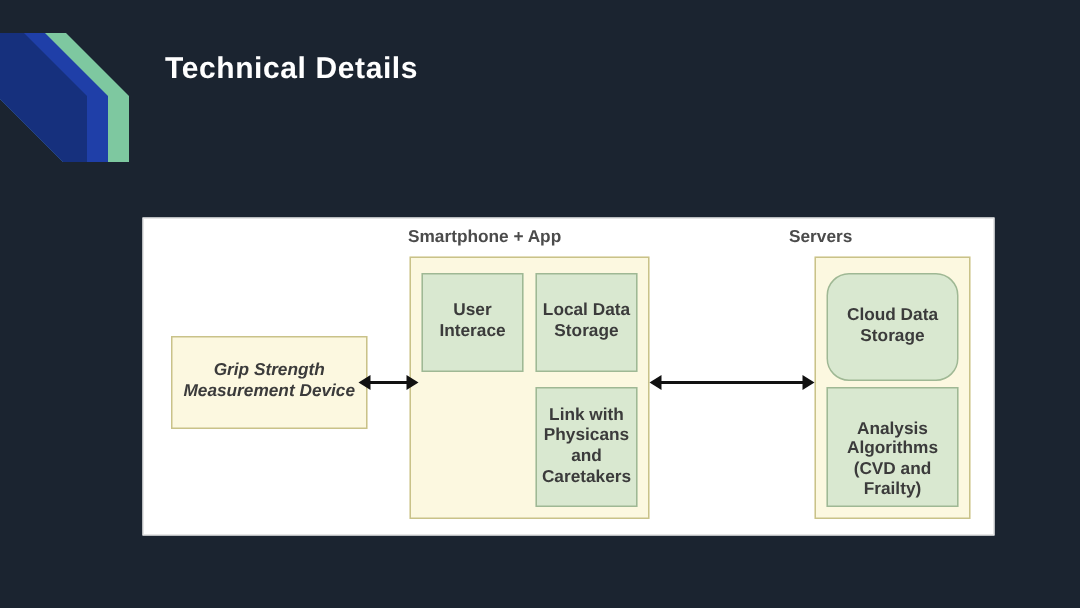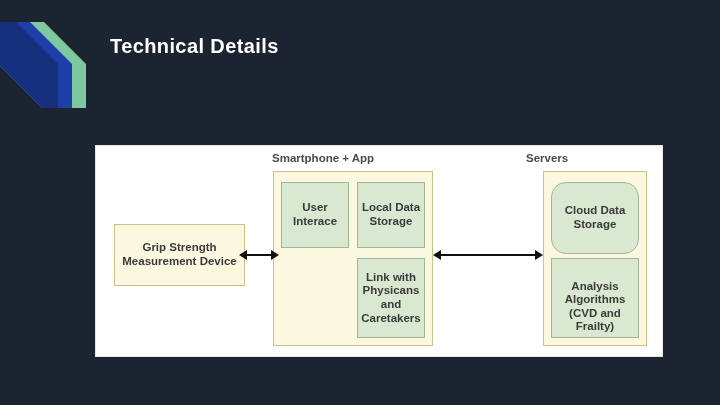--- a/index.html
+++ b/index.html
@@ -101,20 +101,21 @@
     border: 1px solid #c9c289;
     box-sizing: border-box;
     display: flex;
     align-items: center;
     justify-content: center;
     text-align: center;
     font-size: 11.5px;
     font-weight: bold;
     color: #3b3b3b;
     line-height: 1.2;
+    font-style: italic;
   }
 
   
   .n-user   { left: 185px; top: 36px;  width: 68px; height: 66px; }
   .n-local  { left: 261px; top: 36px;  width: 68px; height: 66px; }
   .n-trans  { left: 185px; top: 112px; width: 68px; height: 80px; }
   .n-link   { left: 261px; top: 112px; width: 68px; height: 80px; text-align: center; }
 
   
   .n-cloud  { left: 455px; top: 36px;  width: 88px; height: 72px; border-radius: 15px; }

